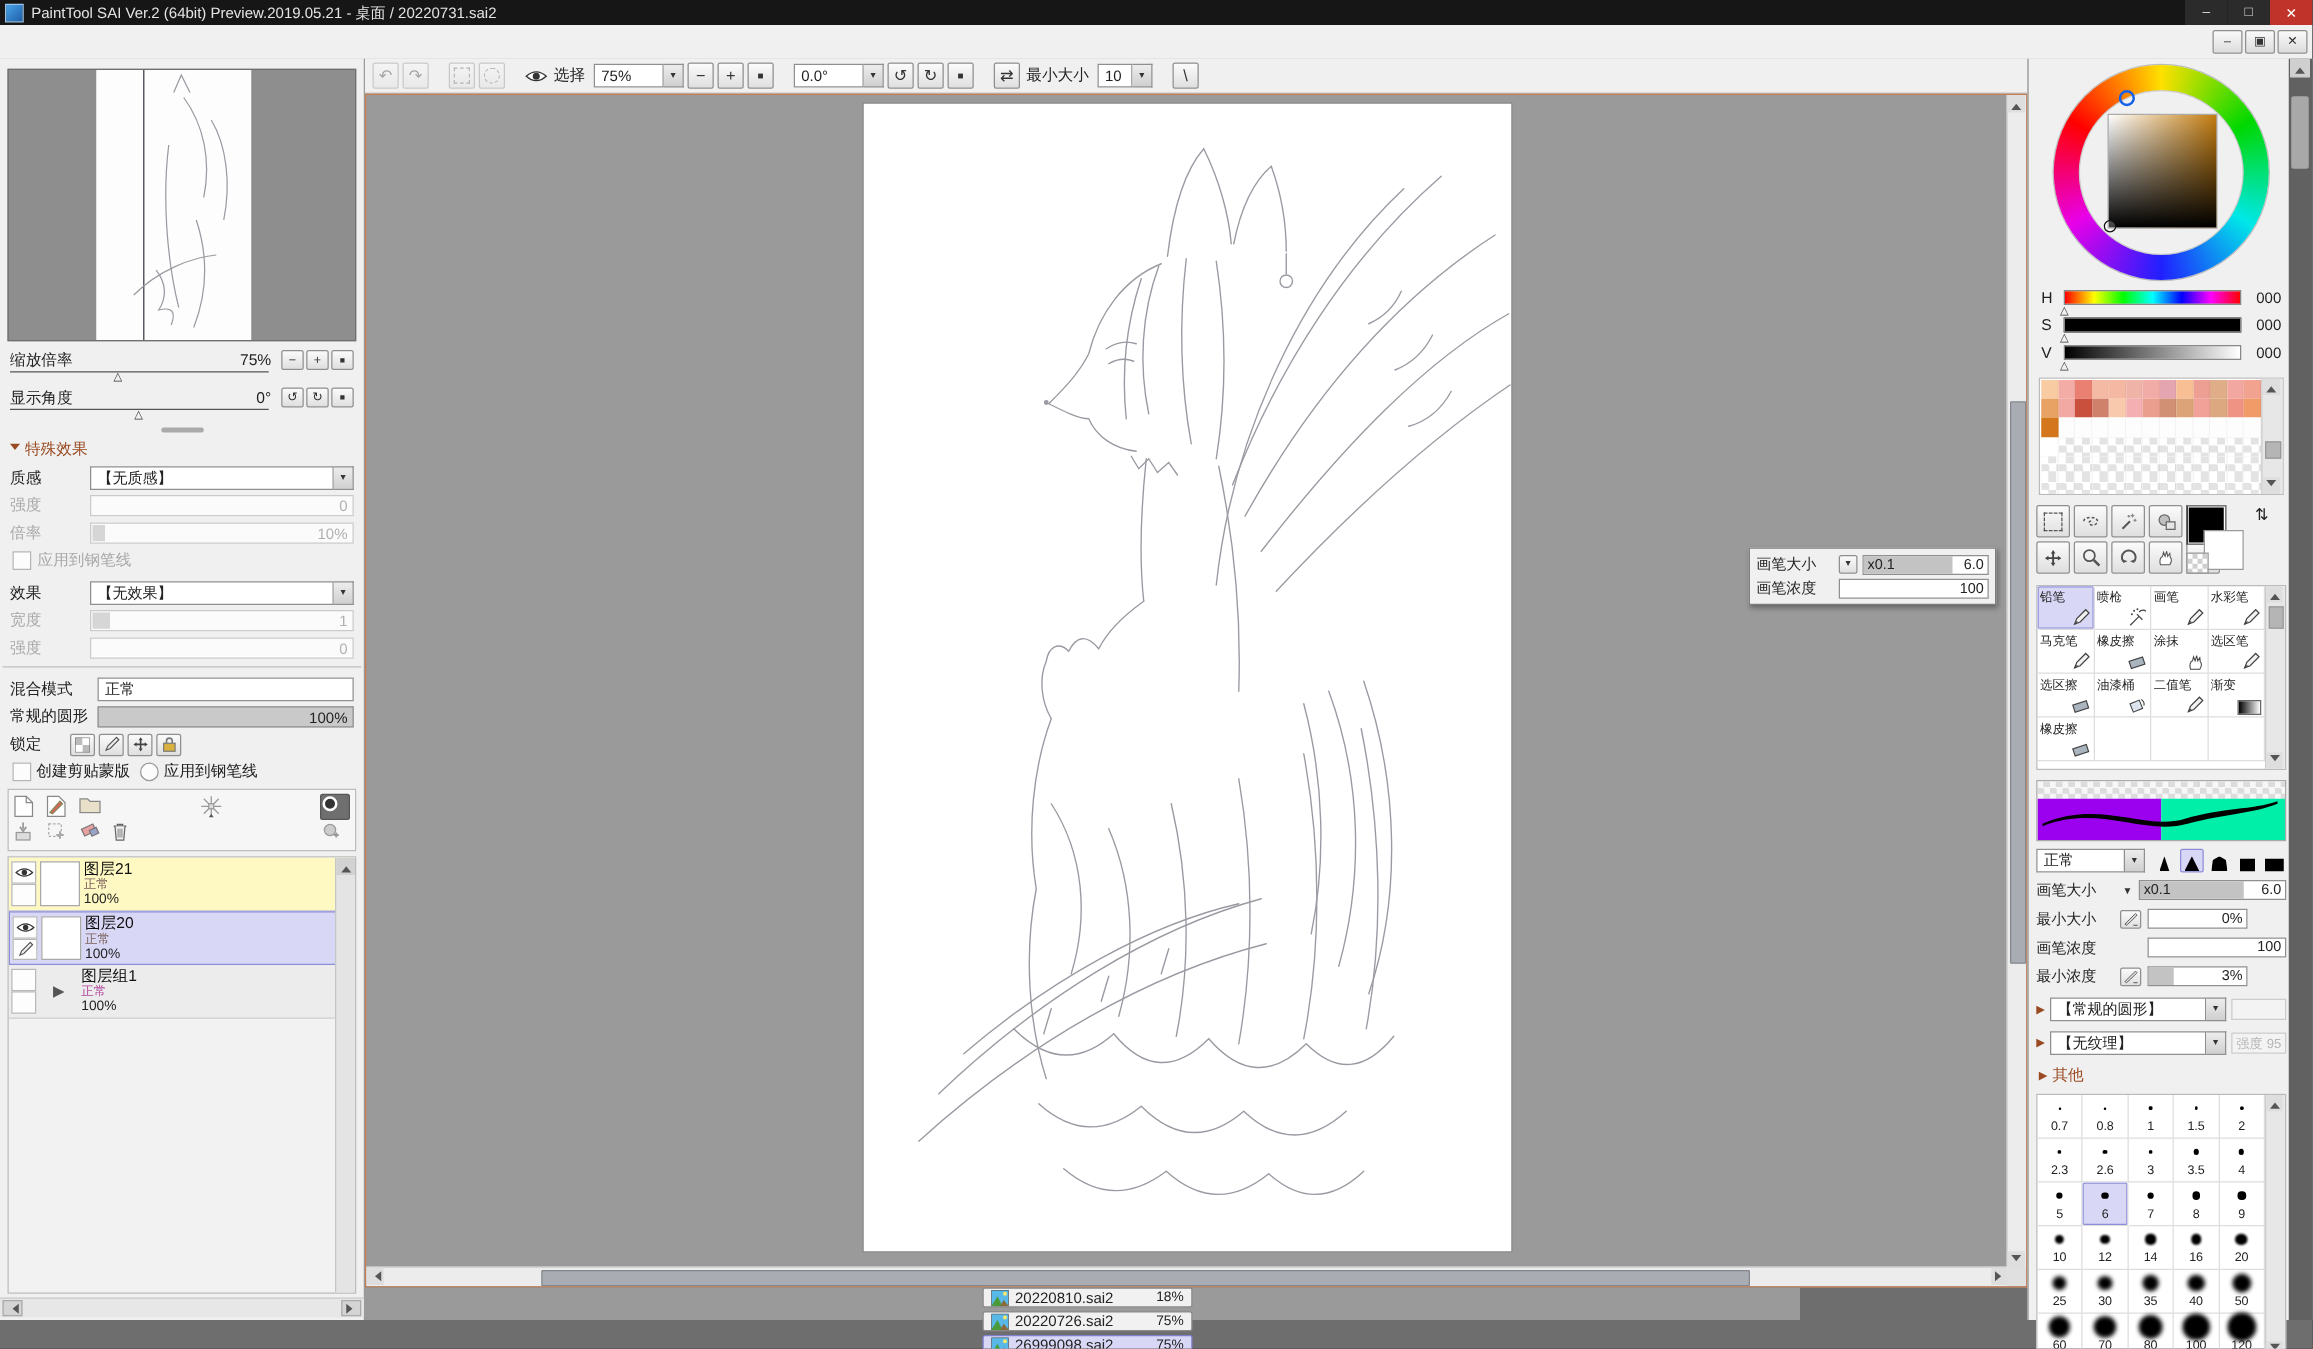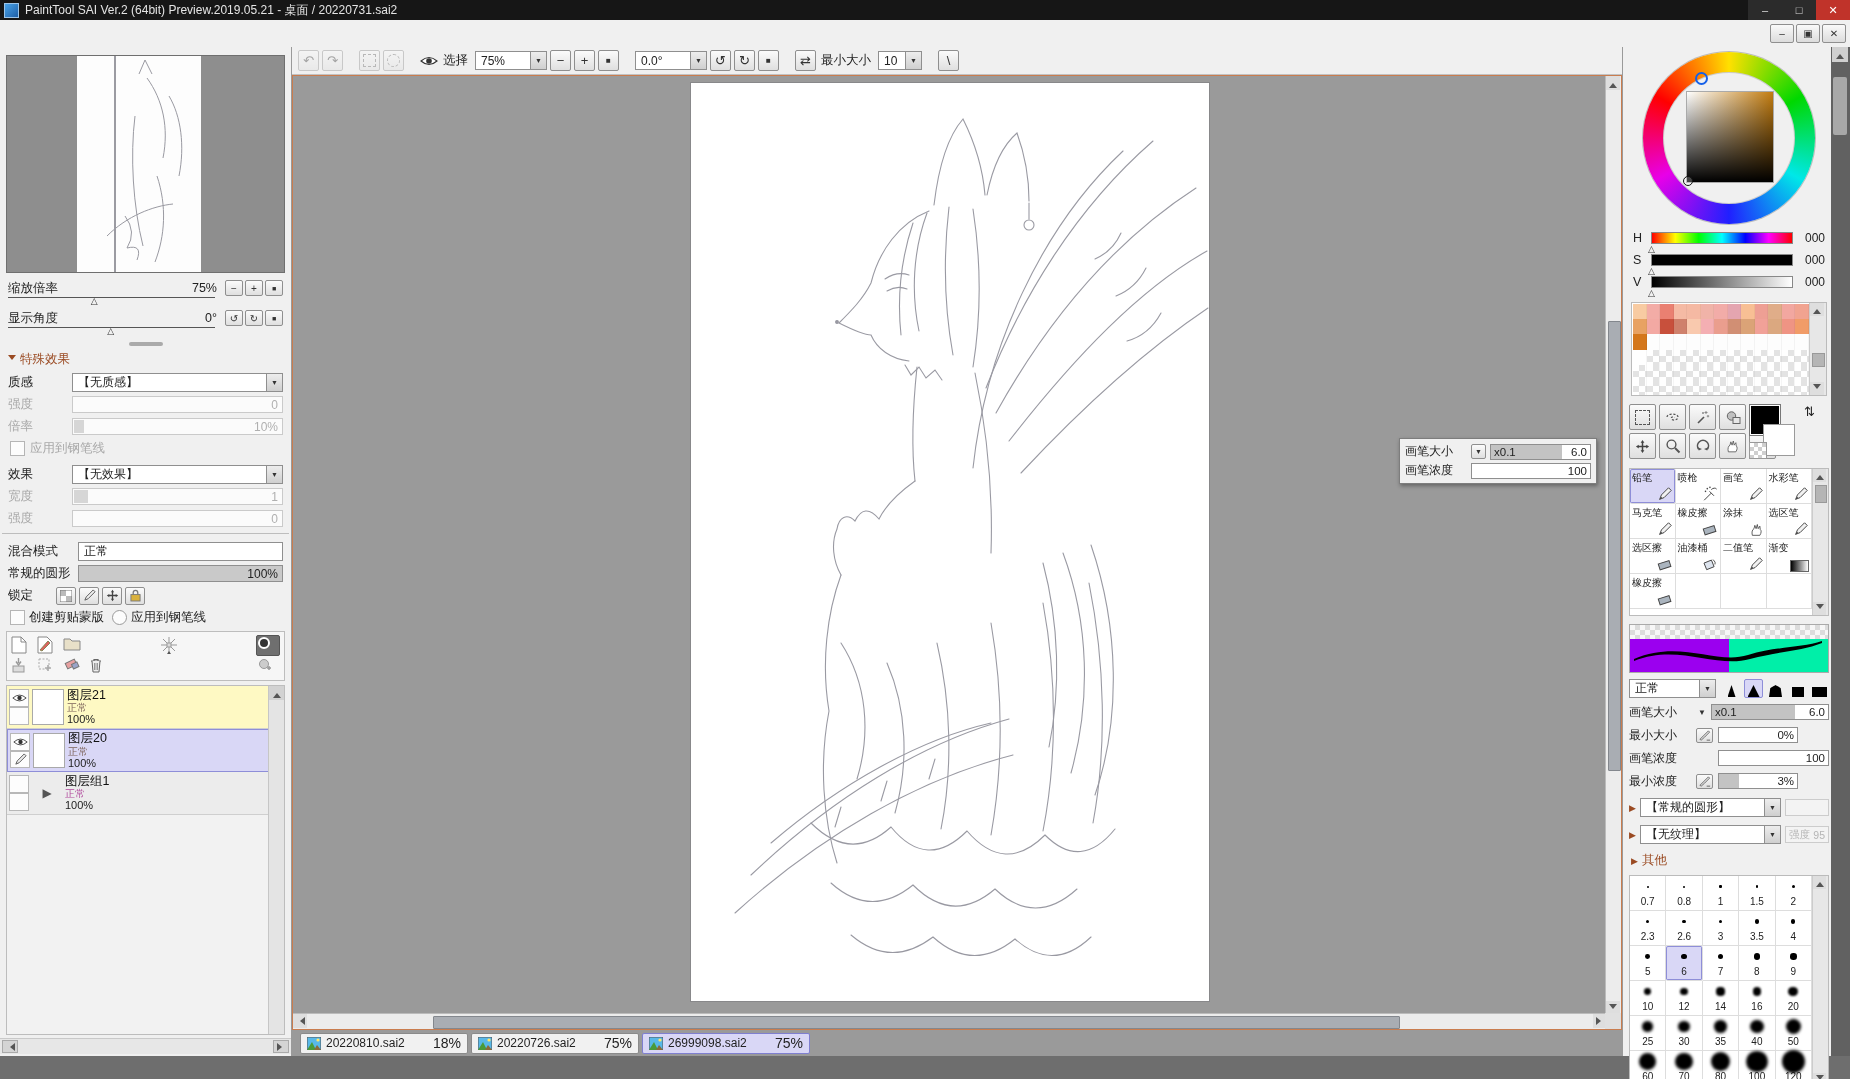--- a/index.html
+++ b/index.html
@@ -95,25 +95,25 @@
   
   .floatp{position:absolute;left:1106px;top:362px;width:198px;height:46px;background:var(--panel);border:1px solid #7d7d7d;box-shadow:1px 2px 4px rgba(0,0,0,.35);padding:3px 5px;box-sizing:border-box;font-size:12px;}
   .fp-row{display:flex;align-items:center;height:19px;gap:4px;}
   .fp-lab{width:62px;font-size:12px;}
   .fp-dd{width:15px;height:15px;font-size:7px;}
   .valbar{flex:1;height:16px;border:1px solid #8f8f8f;background:#fff;position:relative;display:flex;align-items:center;box-sizing:border-box;font-size:11.5px;}
   .valbar .fill{position:absolute;left:0;top:0;bottom:0;background:#c3c3c3;}
   .valbar .tl{position:relative;margin-left:3px;}
   .valbar .tr{position:relative;margin-left:auto;margin-right:3px;}
   
-  .tabbar{position:absolute;left:292px;top:1030px;width:1484px;height:26px;background:var(--surround);display:flex;align-items:center;gap:3px;padding-left:8px;box-sizing:border-box;}
+  .tabbar{position:absolute;left:292px;top:1030px;width:1148px;height:26px;background:var(--surround);display:flex;align-items:center;gap:3px;padding-left:8px;box-sizing:border-box;flex-direction:column;}
   .doc-tab{width:168px;height:21px;background:#f1f1f1;border:1px solid #8a8a8a;border-radius:2px;display:flex;align-items:center;padding:0 6px;gap:5px;box-sizing:border-box;}
   .doc-tab.active{background:#d9d7f6;border-color:#7f7fd0;}
   .tab-name{font-size:12px;}
-  .tab-zoom{margin-left:auto;font-size:14px;}
+  .tab-zoom{margin-left:auto;font-size:11px;}
   
   .right-panel{position:absolute;left:1622px;top:47px;width:228px;height:1009px;background:var(--panel);border-left:1px solid #9a9a9a;box-sizing:border-box;}
   .rp-content{position:absolute;left:0;top:0;right:19px;bottom:0;padding:2px 2px 0 6px;box-sizing:border-box;}
   .rp-scrollstrip{position:absolute;right:0;top:0;width:19px;bottom:0;background:#616161;}
   .rp-scrollstrip .sc-up{position:absolute;top:0;left:1px;width:16px;height:15px;background:#cfcfcf;display:flex;align-items:center;justify-content:center;}
   .rp-scrollstrip .rthumb{position:absolute;left:2px;top:30px;width:14px;height:58px;background:#a8a8a8;border-radius:2px;}
   .wheelbox{position:relative;width:172px;height:172px;margin:3px auto 2px auto;}
   .wheel{position:absolute;inset:0;border-radius:50%;background:conic-gradient(from 0deg,#ffe000,#00d800 60deg,#00e8e8 120deg,#2020ff 180deg,#e800e8 240deg,#ff0000 300deg,#ffe000 360deg);box-shadow:0 0 0 1px #bbb;}
   .wheel-inner{position:absolute;inset:21px;border-radius:50%;background:var(--panel);box-shadow:0 0 0 1px #ccc;}
   .svsq{position:absolute;left:44px;top:40px;width:86px;height:90px;background:linear-gradient(to top,rgba(0,0,0,1),rgba(0,0,0,0)),linear-gradient(to right,#ffffff,#c27c10);box-shadow:0 0 0 1px #aaa;}

